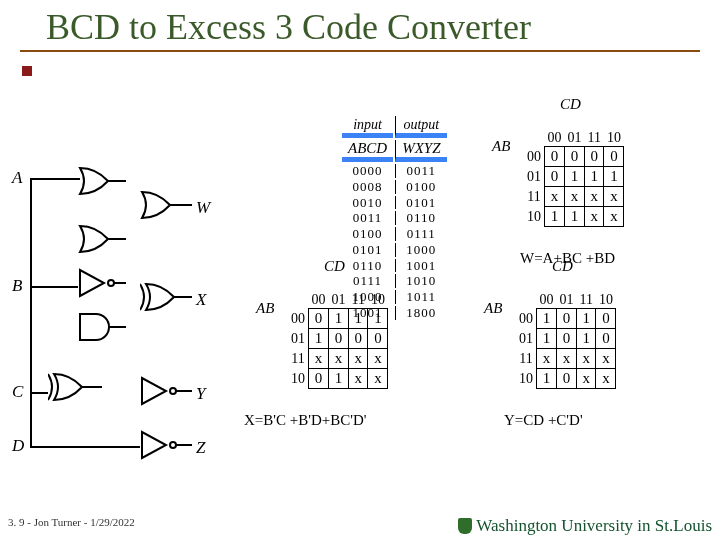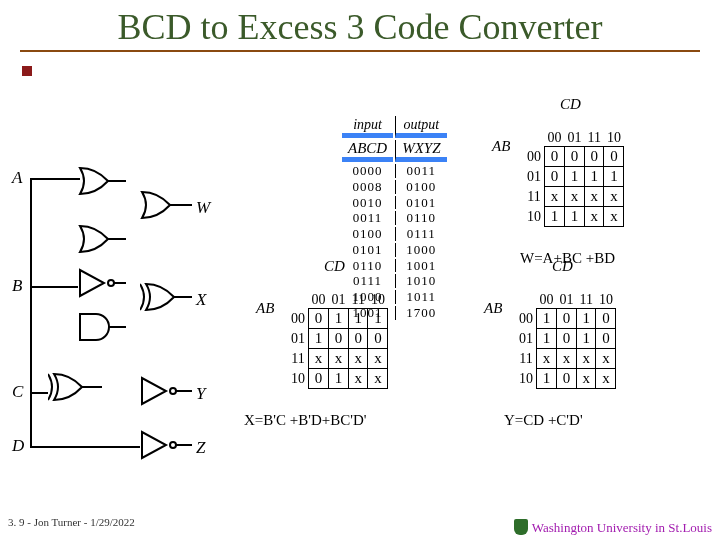--- a/index.html
+++ b/index.html
@@ -1,17 +1,17 @@
 <!DOCTYPE html>
 <html><head>
 <meta charset="utf-8">
 <style>
   * { box-sizing: border-box; margin: 0; padding: 0; }
   body { width: 720px; height: 540px; background: #fff; font-family: "Times New Roman", serif; position: relative; overflow: hidden; }
-  .title { font-size: 36px; color: #3b5a2a; text-align: center; padding: 6px 0 2px; font-family: Georgia, "Times New Roman", serif; }
+  .title { font-size: 36px; color: #3b5a2a; padding: 6px 0 2px; font-family: Georgia, "Times New Roman", serif; margin-left: 46px; }
   .rule { height: 2px; background: linear-gradient(#c96f3b, #c96f3b); margin: 0 20px 2px; border-bottom: 2px solid #8a4a10; }
   .bullet { margin: 8px 20px 0 22px; font-size: 19px; color: #000; line-height: 1.18; }
   .bullet .sq { display: inline-block; width: 10px; height: 10px; background: #8b1a1a; margin-right: 6px; vertical-align: 1px; }
   .content { position: absolute; top: 120px; left: 0; width: 720px; height: 380px; }
   .diagram { position: absolute; left: 18px; top: 40px; width: 200px; height: 320px; }
   .d-lbl { position: absolute; font-style: italic; font-size: 17px; }
   .gate { position: absolute; }
   .truth { position: absolute; left: 340px; top: -6px; font-size: 15px; }
   .truth th, .truth td { text-align: center; font-family: "Times New Roman", serif; }
   .truth th { font-style: italic; font-weight: normal; border-bottom: 5px solid #3b82f6; padding: 0 6px; }
@@ -22,21 +22,21 @@
   .kmap .hdr-cd { font-style: italic; font-size: 15px; position: absolute; left: 68px; top: -16px; }
   .kmap .hdr-ab { font-style: italic; font-size: 15px; position: absolute; left: 0px; top: 26px; }
   .kmap table { border-collapse: collapse; position: absolute; left: 32px; top: 18px; }
   .kmap th { font-weight: normal; font-size: 14px; padding: 0 3px; }
   .kmap td { border: 1px solid #000; width: 22px; height: 20px; text-align: center; font-size: 15px; }
   .kmap .rowh { border: none; font-size: 14px; padding-right: 3px; }
   .kmap .colh { border: none; }
   .kmap-eq { position: absolute; font-size: 15px; white-space: nowrap; }
   .footer { position: absolute; bottom: 4px; left: 8px; right: 8px; height: 24px; }
   .footer .pg { font-size: 11px; color: #333; }
-  .footer .logo { position: absolute; right: 0; bottom: 0; color: #a21caf; font-size: 13px; font-family: Georgia, serif; }
+  .footer .logo { position: absolute; right: 0; bottom: 0; color: #14532d; font-size: 17px; font-family: Georgia, serif; }
   .footer .logo .shield { display: inline-block; width: 14px; height: 16px; background: #2e6d2a; border-radius: 2px 2px 6px 6px; vertical-align: -3px; margin-right: 4px; }
   .wire { position: absolute; background: #000; }
 </style>
 </head>
 <body>
 
 <div class="title">BCD to Excess 3 Code Converter</div>
 <div class="rule"></div>
 <div class="bullet"><span class="sq"></span></div>
 
@@ -133,21 +133,21 @@
         <tr>
           <td>0111</td>
           <td class="bar">1010</td>
         </tr>
         <tr>
           <td>1000</td>
           <td class="bar">1011</td>
         </tr>
         <tr>
           <td>1001</td>
-          <td class="bar">1700</td>
+          <td class="bar">1800</td>
         </tr>
       </tbody>
   </table>
 
   <div class="kmap" style="left:492px; top:-8px">
     <span class="hdr-cd">CD</span>
     <span class="hdr-ab">AB</span>
     <table id="km-W">
         <tbody>
           <tr>

